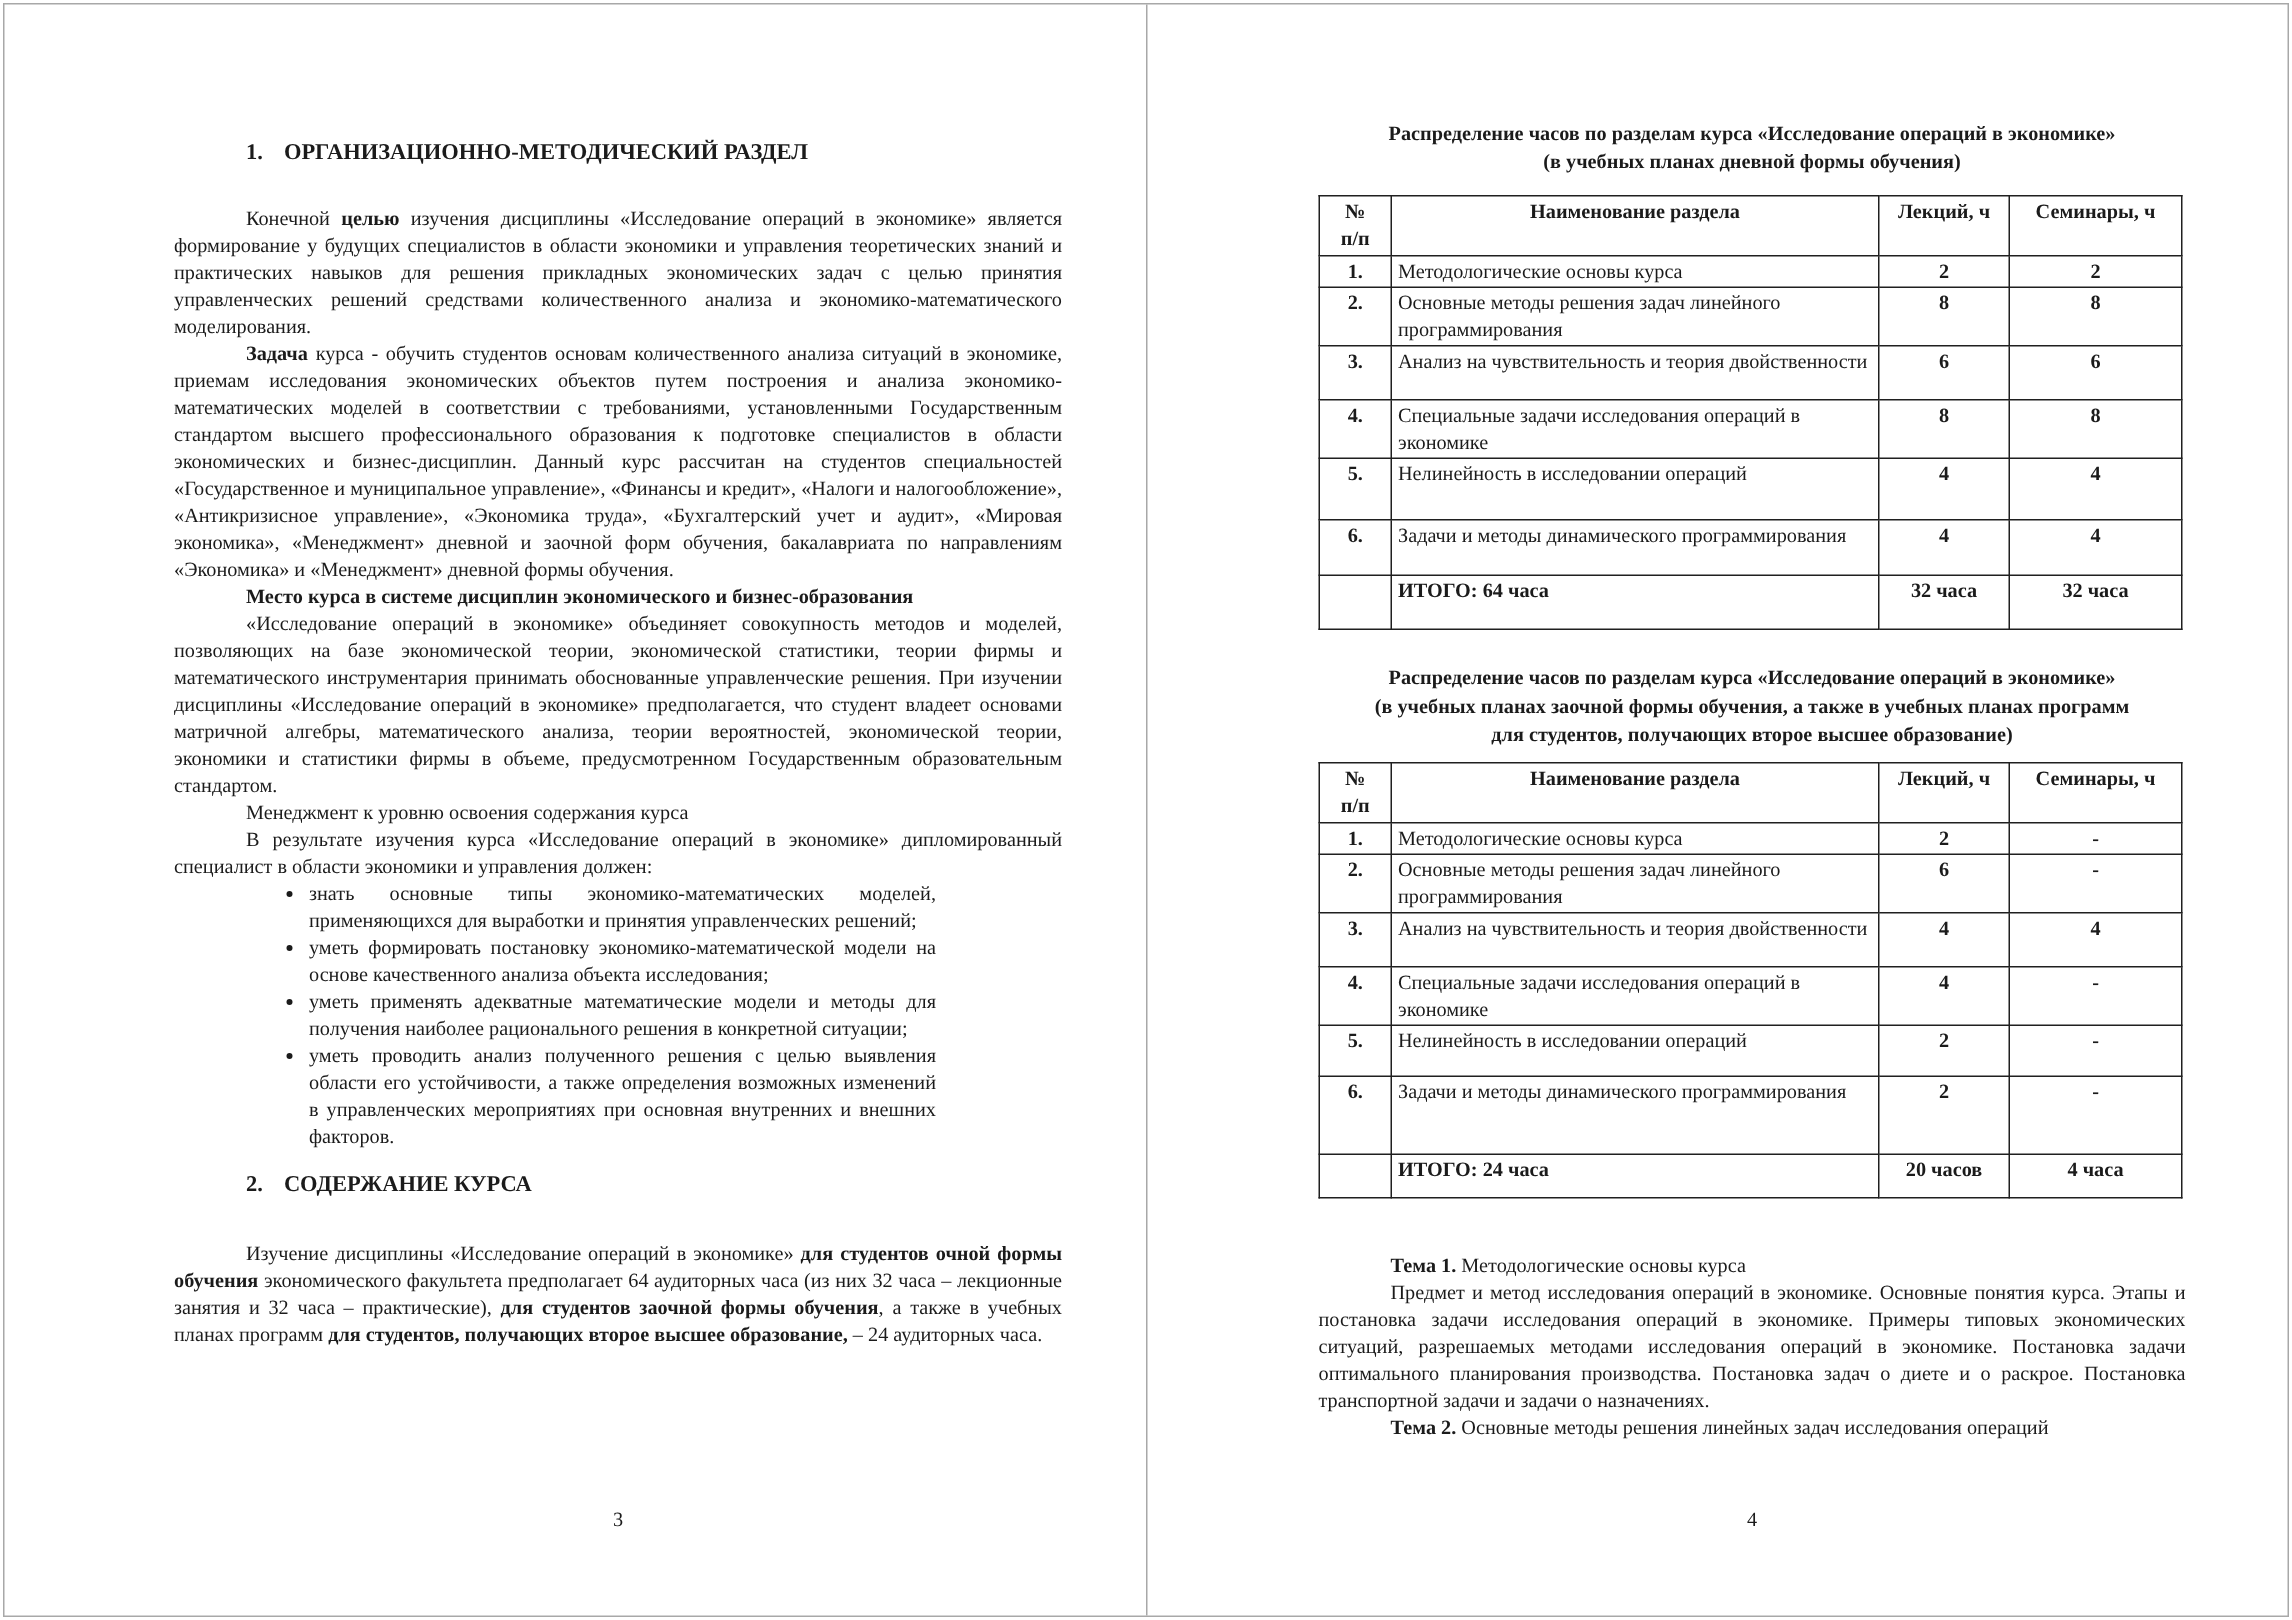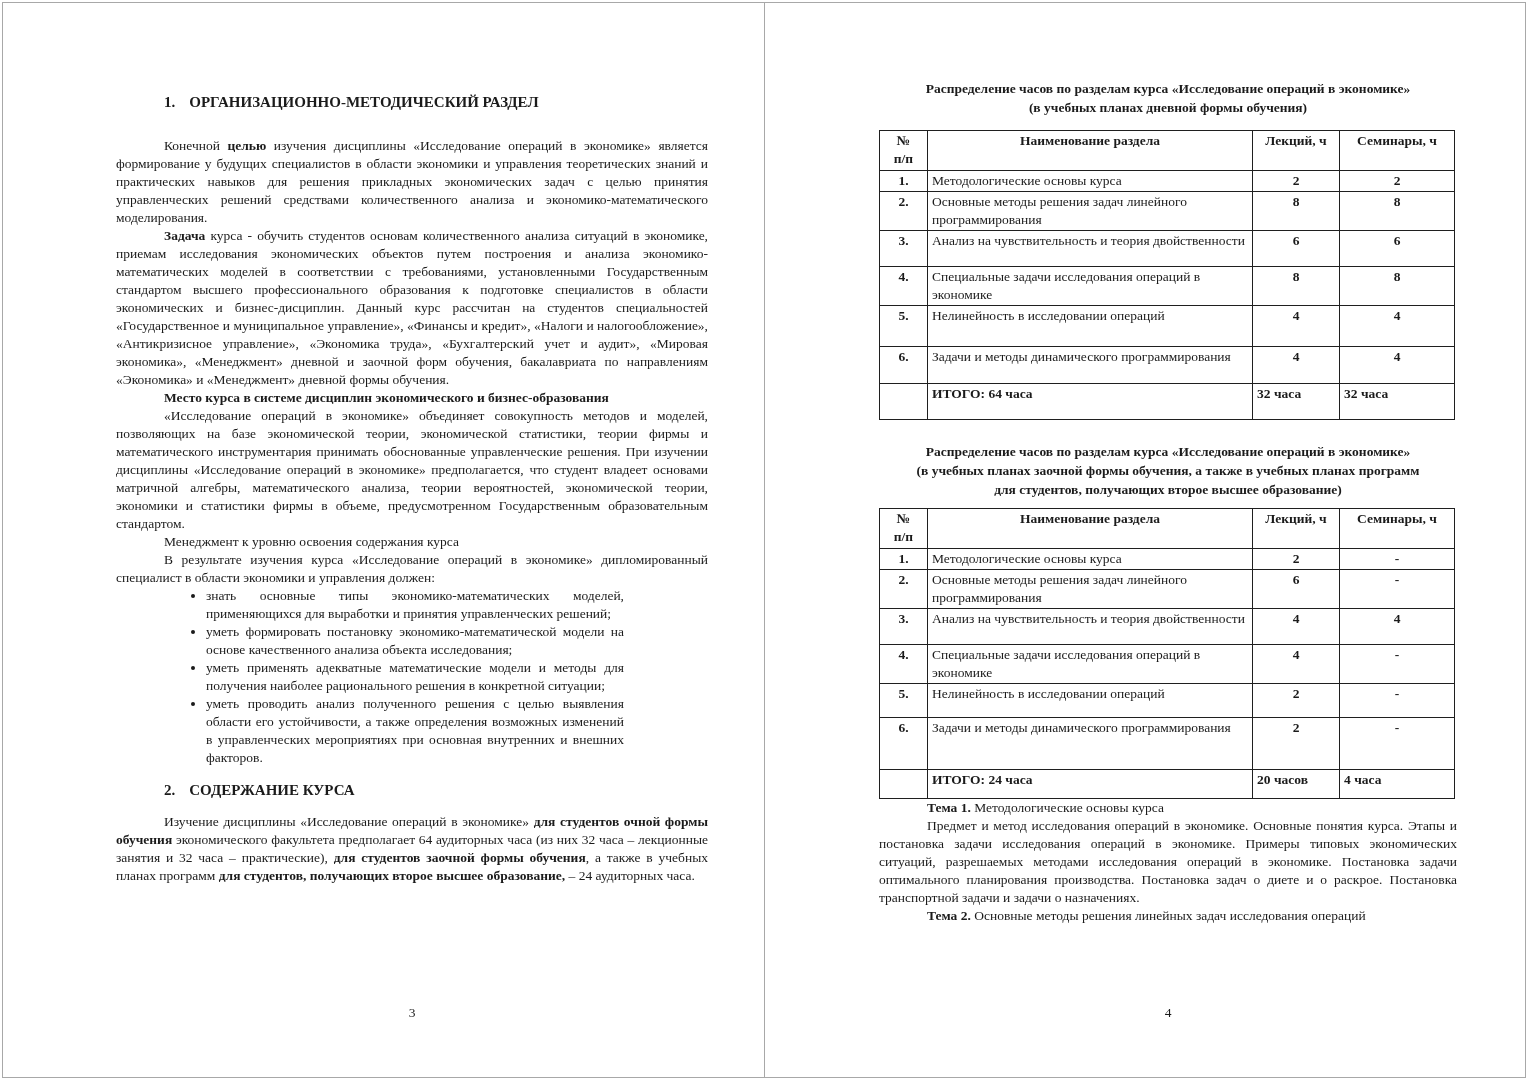--- a/index.html
+++ b/index.html
@@ -15,21 +15,21 @@
   .content-l { padding:90px 56px 0 113px; }
   .content-r { padding:76px 68px 0 114px; }
 
   p, li, h2, .tbl-title { font-size:13.5px; line-height:18px; }
   .para { text-align:justify; text-indent:48px; }
   .bold, b { font-weight:bold; }
 
   .sec-heading { font-weight:bold; font-size:15px; padding-left:48px; }
   .sec-heading .sec-num { margin-right:14px; }
   #sec1-heading { margin-bottom:26px; }
-  #sec2-heading { margin-top:14px; margin-bottom:14px; }
+  #sec2-heading { margin-top:14px; margin-bottom:28px; }
 
   ul.bullets { list-style:disc outside; margin:0 0 0 72px; padding-left:18px; width:436px; }
   ul.bullets li { text-align:justify; }
 
   .page-number { position:absolute; bottom:56px; font-size:13.5px; text-align:center; }
   .page.left  .page-number { left:113px; right:56px; }
   .page.right .page-number { left:114px; right:68px; }
 
   .tbl-title { font-weight:bold; text-align:center; line-height:19px; }
   #t1-title { margin-bottom:13px; }
@@ -42,38 +42,38 @@
   }
   col.c-num  { width:48px; }
   col.c-name { width:325px; }
   col.c-lect { width:87px; }
   col.c-sem  { width:115px; }
   table.hours th { font-weight:bold; text-align:center; vertical-align:top; height:40px; }
   td.cell-num  { text-align:center; font-weight:bold; }
   td.cell-name { text-align:left; padding-left:7px; }
   td.cell-val  { text-align:center; font-weight:bold; }
   tr.row-total td { font-weight:bold; }
-  tr.row-total td.cell-val { text-align:left; }
+  tr.row-total td.cell-val { text-align:center; }
 
   .t1 tbody tr:nth-child(1) td {height:19px}
   .t1 tbody tr:nth-child(2) td {height:36px}
   .t1 tbody tr:nth-child(3) td {height:36px}
   .t1 tbody tr:nth-child(4) td {height:36px}
   .t1 tbody tr:nth-child(5) td {height:41px}
   .t1 tbody tr:nth-child(6) td {height:37px}
   .t1 tbody tr:nth-child(7) td {height:36px}
   .t2 tbody tr:nth-child(1) td {height:18px}
   .t2 tbody tr:nth-child(2) td {height:36px}
   .t2 tbody tr:nth-child(3) td {height:36px}
   .t2 tbody tr:nth-child(4) td {height:36px}
   .t2 tbody tr:nth-child(5) td {height:34px}
   .t2 tbody tr:nth-child(6) td {height:52px}
   .t2 tbody tr:nth-child(7) td {height:29px}
 
-  .themes { }
+  .themes { margin-top:36px; }
 </style>
 </head>
 <body>
 
 <div class="spread">
 
   <section class="page left">
     <div class="content-l">
 
       <h2 class="sec-heading" id="sec1-heading"><span class="sec-num">1.</span><span>ОРГАНИЗАЦИОННО-МЕТОДИЧЕСКИЙ РАЗДЕЛ</span></h2>

